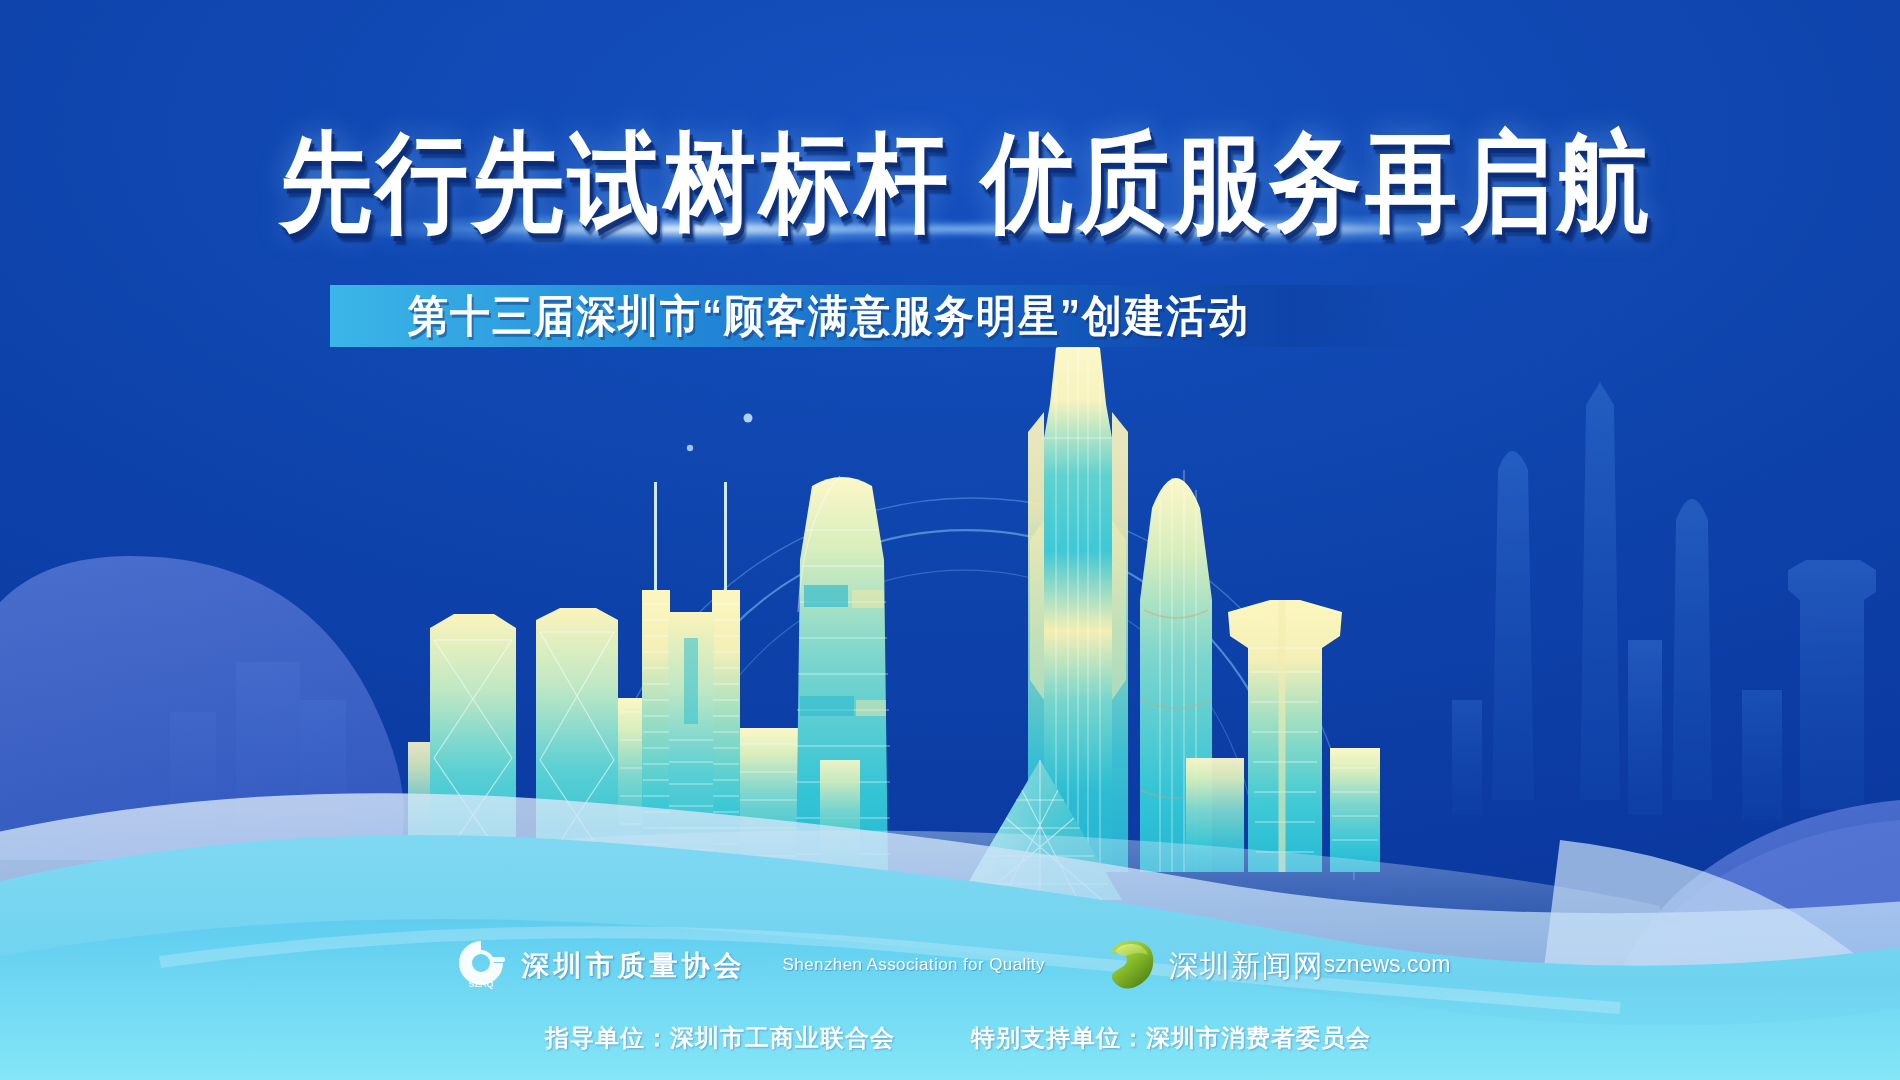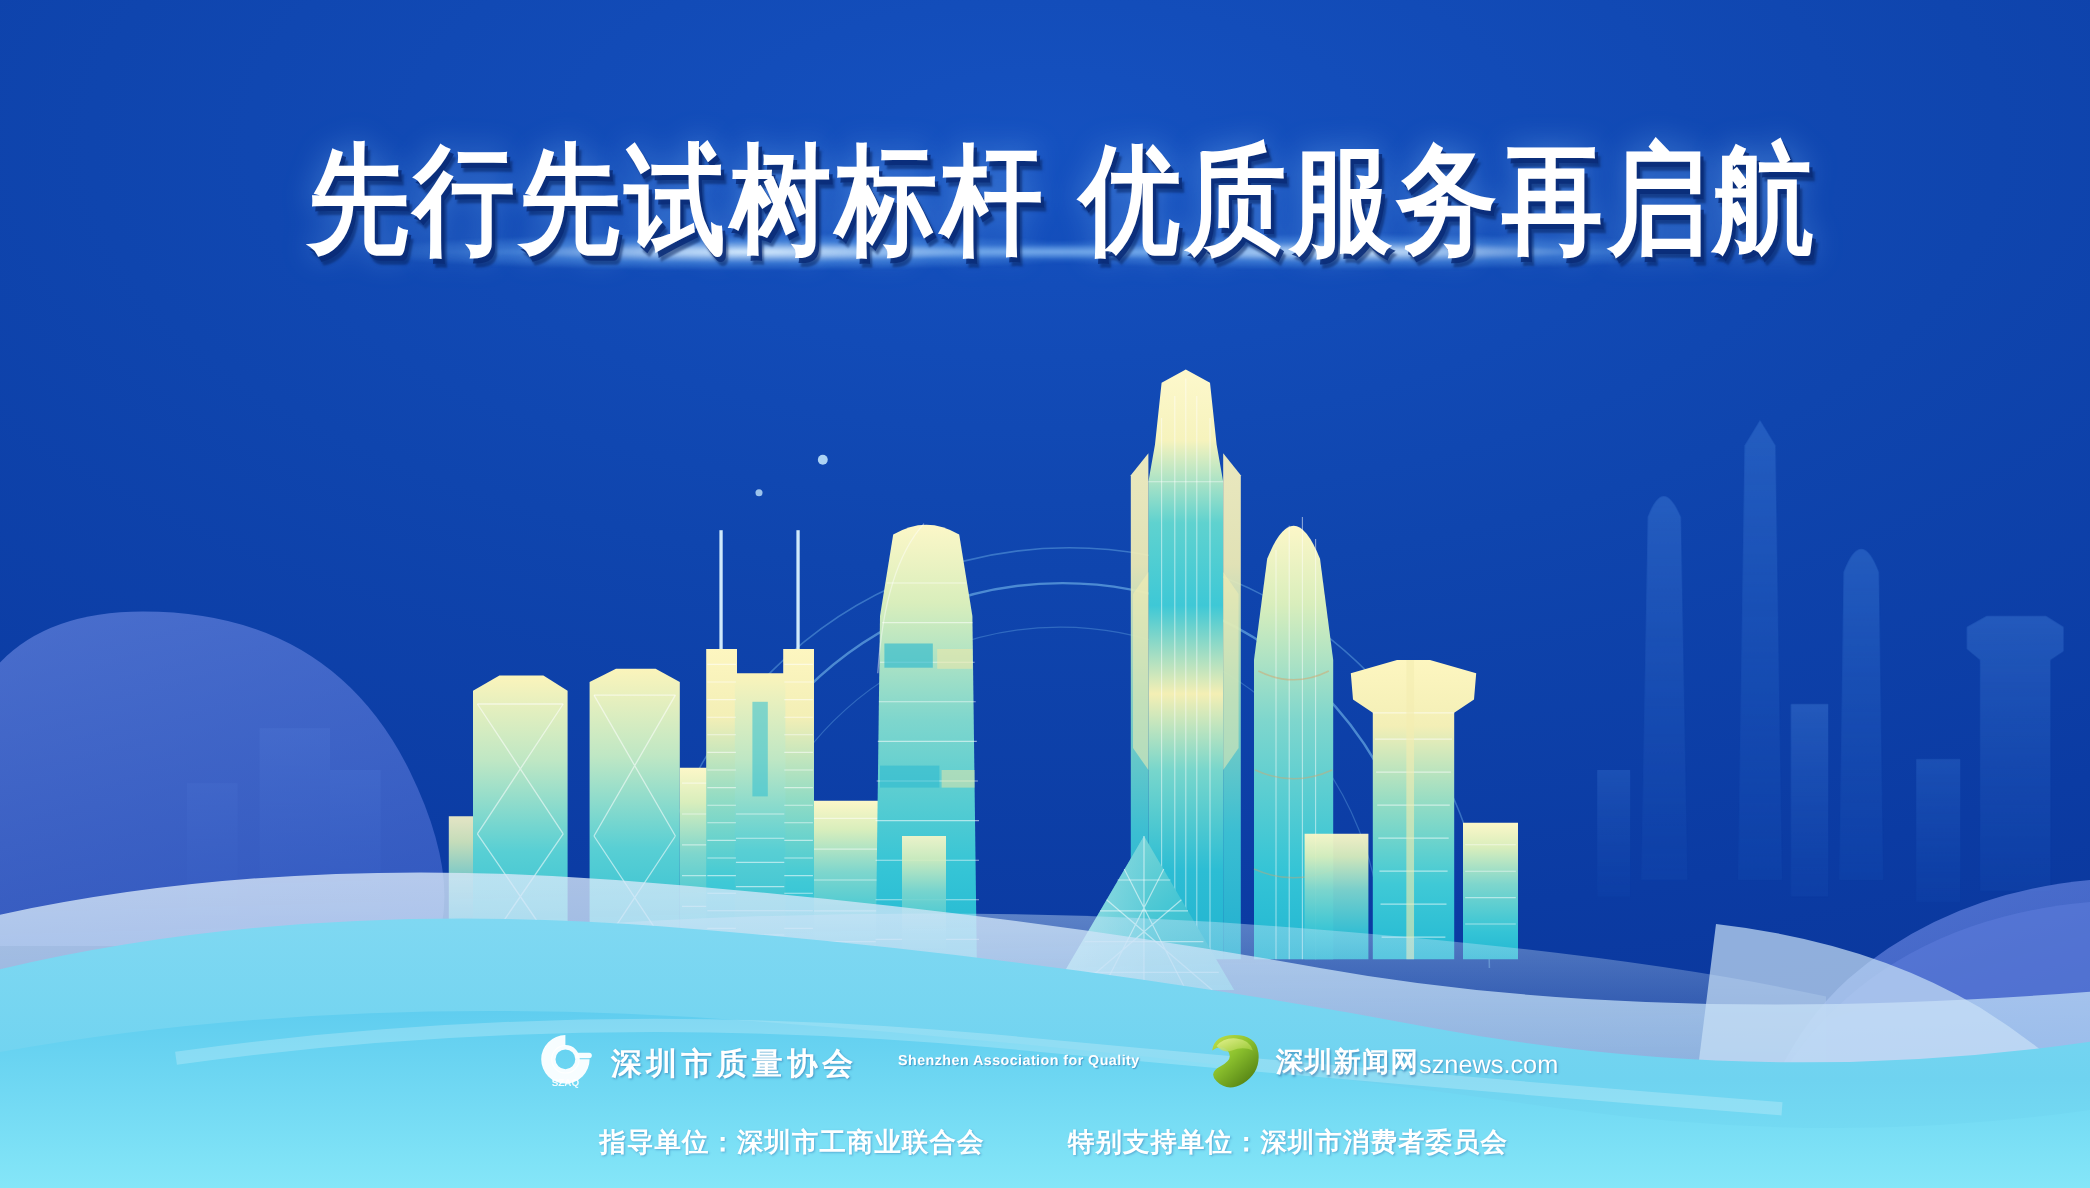--- a/index.html
+++ b/index.html
@@ -76,23 +76,23 @@
   .logo-row{
     position:absolute;left:0;right:0;top:935px;
     display:flex;justify-content:center;align-items:center;gap:58px;
     z-index:40;
   }
   .logo{display:flex;align-items:center;gap:10px;}
   .logo-mark{flex:0 0 auto;}
   .logo-text{display:flex;flex-direction:row;line-height:1;}
   .saq-cn{color:#ffffff;font-size:28px;font-weight:bold;letter-spacing:4px;
     text-shadow:1px 1px 2px rgba(20,70,140,.45);}
-  .saq-en{color:#ffffff;font-size:13px;font-weight:bold;letter-spacing:.4px;margin-top:4px;
+  .saq-en{color:#ffffff;font-size:17px;font-weight:normal;letter-spacing:.4px;margin-top:4px;
     text-shadow:1px 1px 1px rgba(20,70,140,.4);margin-left:37px;}
-  .szn-cn{color:#ffffff;font-size:25px;font-weight:bold;letter-spacing:1px;
+  .szn-cn{color:#ffffff;font-size:30px;font-weight:normal;letter-spacing:1px;
     text-shadow:1px 1px 2px rgba(20,70,140,.45);}
   .szn-en{color:#ffffff;font-size:23px;font-weight:normal;letter-spacing:0;margin-top:2px;
     text-shadow:1px 1px 2px rgba(20,70,140,.45);}
 
   
   .footer-row{
     position:absolute;left:16px;right:0;top:1022px;
     display:flex;justify-content:center;align-items:center;gap:76px;
     z-index:40;
   }
@@ -332,20 +332,23 @@
         <path d="M160 962 Q520 912 900 946 Q1260 980 1620 1008" fill="none" stroke="#ffffff" stroke-opacity=".22" stroke-width="12"></path>
       </g>
     </svg>
   </div>
 
   <div class="title-wrap">
     <div class="main-title">先行先试树标杆  优质服务再启航</div>
   </div>
   <div class="title-flare"></div>
 
+  <div class="subtitle-bar">
+    <div class="subtitle-text">第十三届深圳市“顾客满意服务明星”创建活动</div>
+  </div>
 
   <div class="logo-row">
 
     <div class="logo">
       <span class="logo-mark">
         <svg width="62" height="58" viewBox="0 0 62 58" xmlns="http://www.w3.org/2000/svg">
           <path d="M31 6 A22 22 0 1 0 53 28 L43 28 A12 12 0 1 1 31 16 Z" fill="#ffffff" opacity=".95"></path>
           <circle cx="31" cy="28" r="11" fill="none" stroke="#ffffff" stroke-width="4" opacity=".95"></circle>
           <rect x="40" y="22" width="15" height="5" rx="2.5" fill="#ffffff" opacity=".95"></rect>
           <text x="31" y="52" text-anchor="middle" font-family="Liberation Sans, sans-serif" font-size="9" font-weight="bold" fill="#ffffff" opacity=".9">SZAQ</text>

